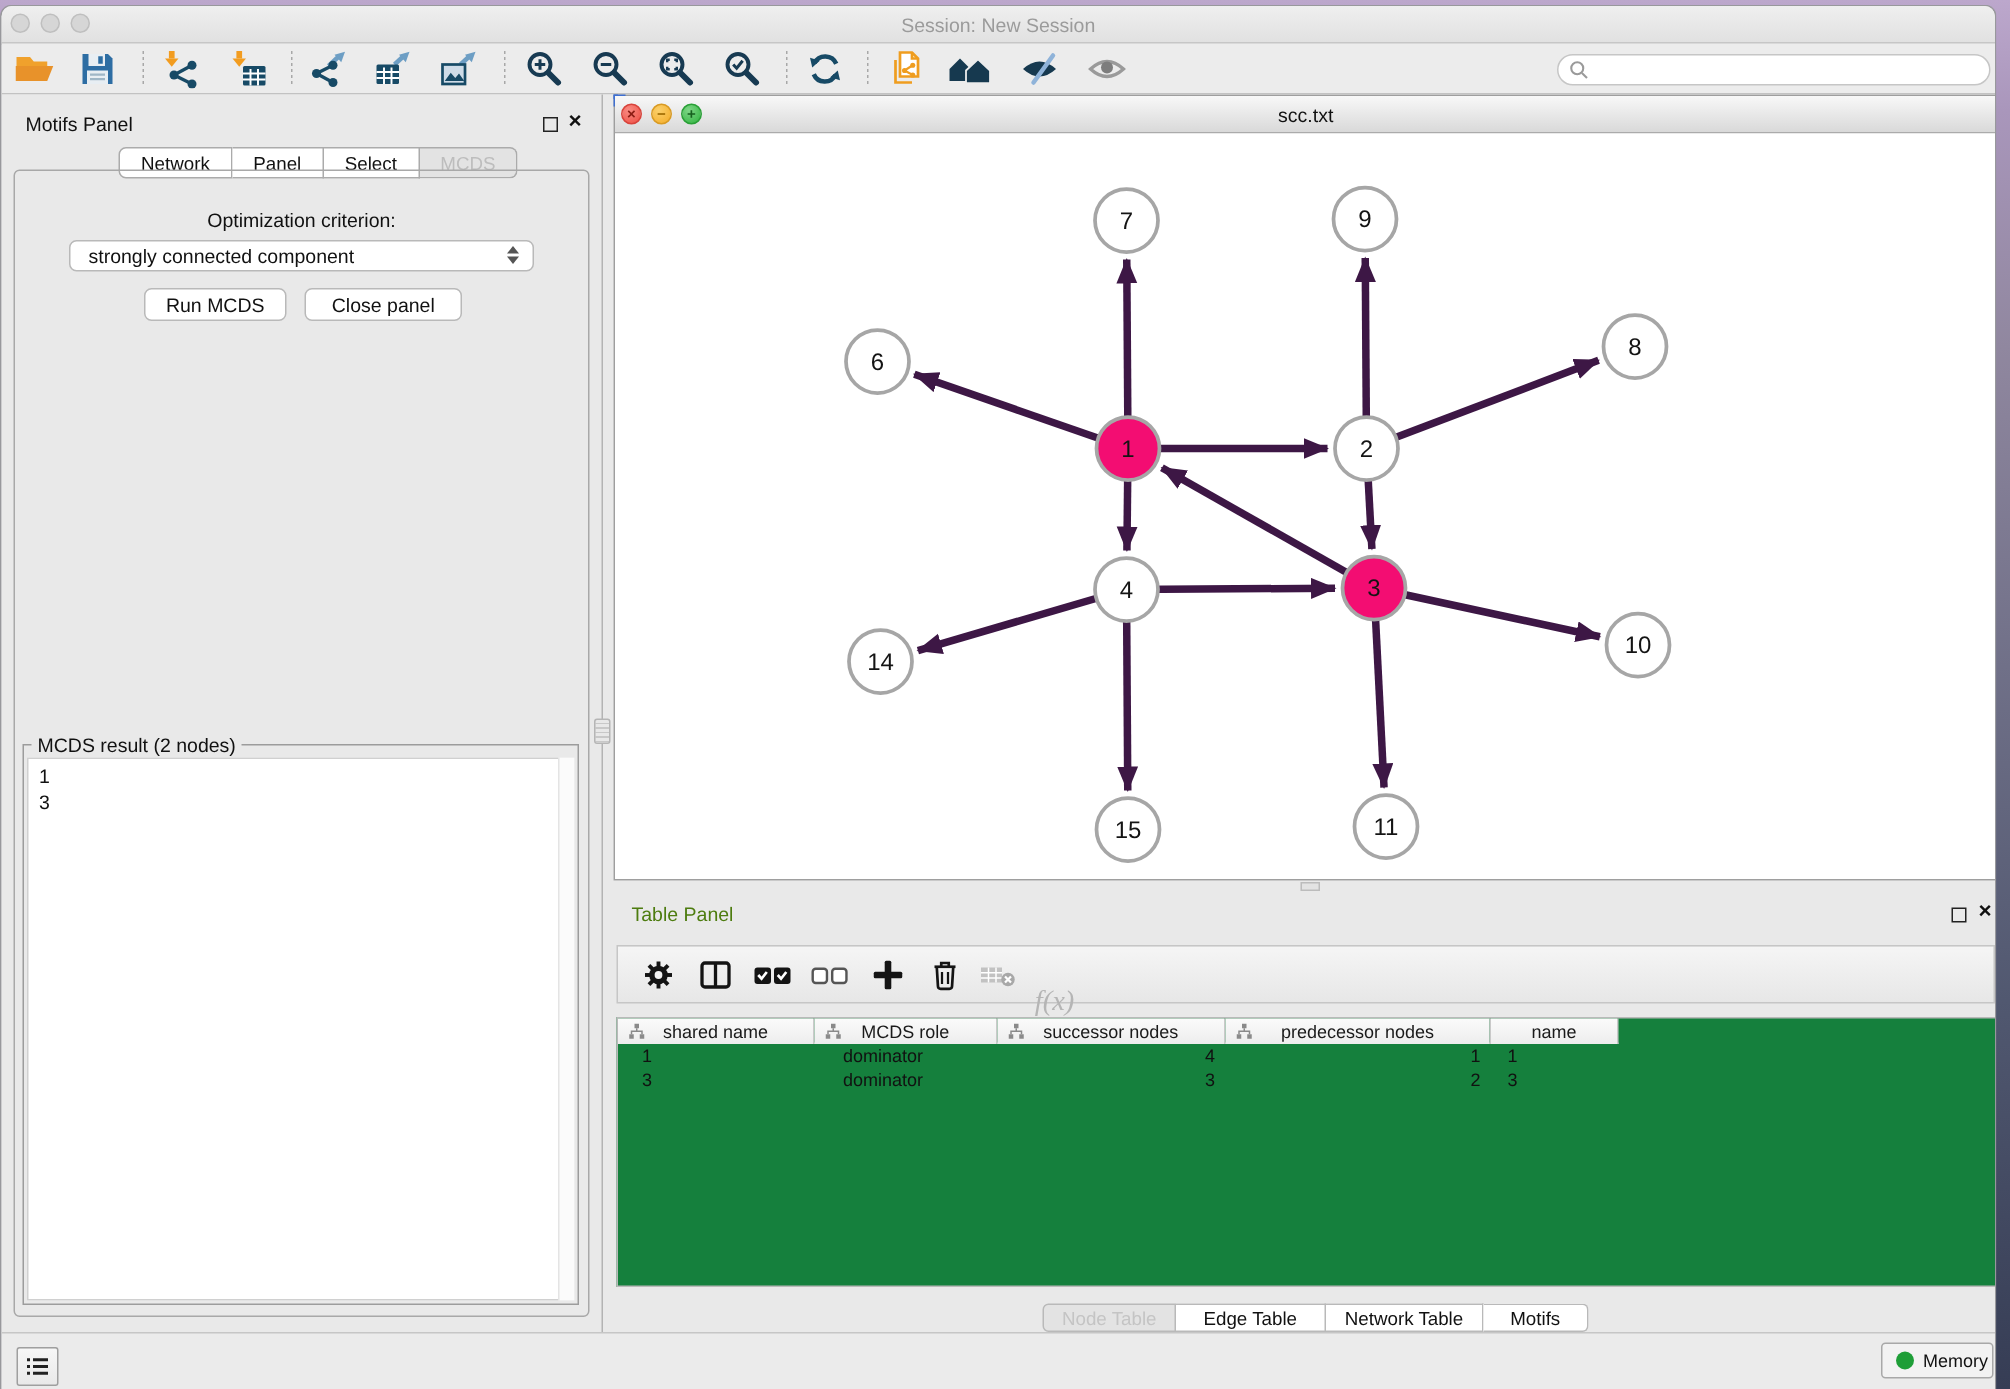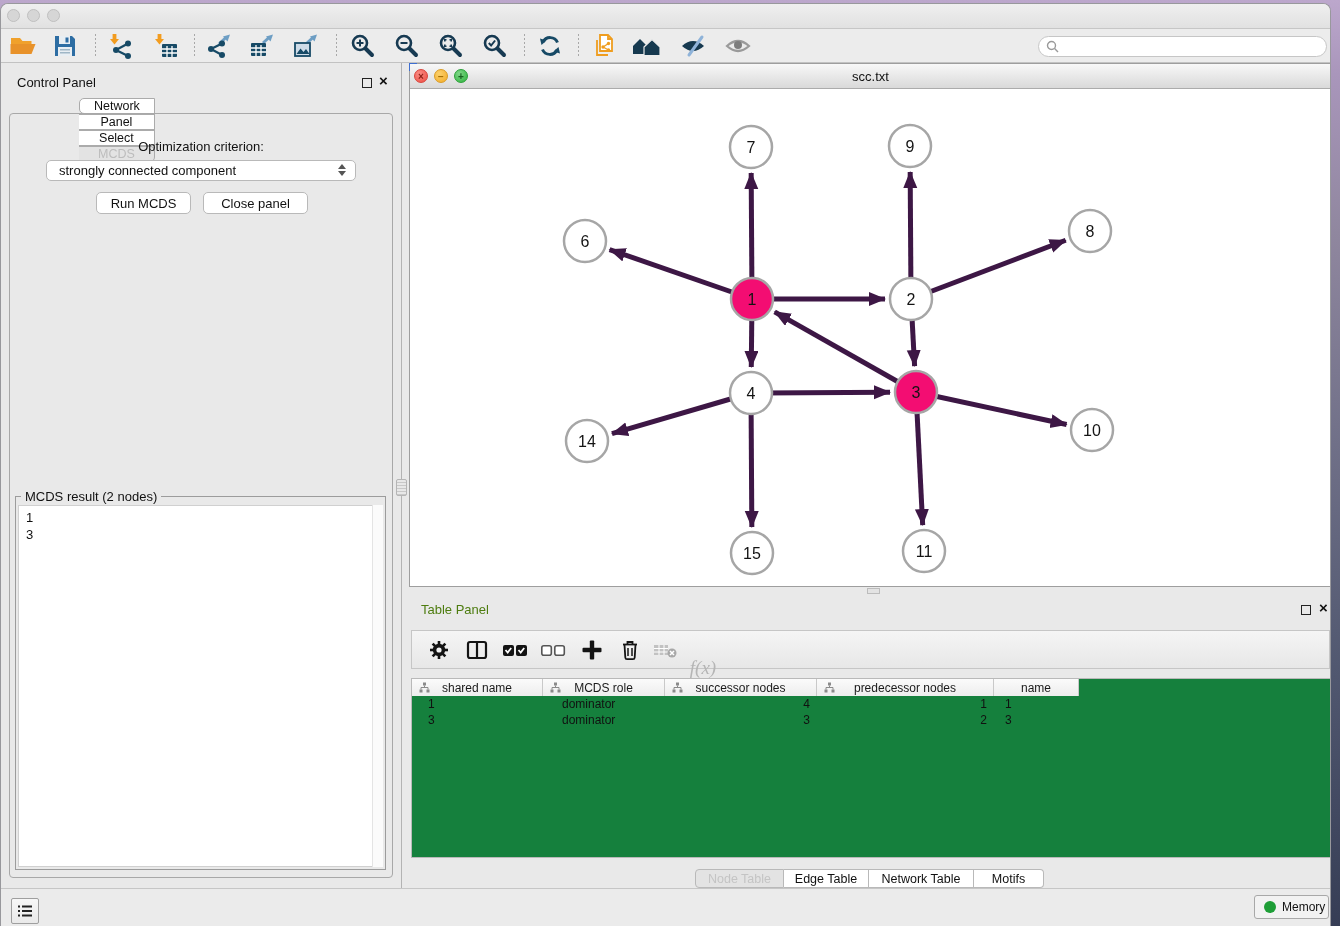--- a/index.html
+++ b/index.html
@@ -14,21 +14,21 @@
 .tbi{position:absolute;top:1px;width:34px;height:30px;display:flex;align-items:center;justify-content:center;}
 .sep{position:absolute;top:4px;width:1px;height:24px;background-image:linear-gradient(#a8a8a8 50%,transparent 50%);background-size:1px 4px;}
 .search{position:absolute;left:1037px;top:6px;width:289px;height:21px;background:#fff;border:1px solid #c6c6c6;border-radius:11px;display:flex;align-items:center;padding-left:7px;}
 .search input{border:none;outline:none;flex:1;font-size:12px;background:transparent;margin-left:4px;font-family:inherit;}
 .main{position:absolute;left:0;top:59px;width:100%;bottom:38px;background:#e9e9e9;}
 
 .cpanel{position:absolute;left:0;top:0;width:400px;height:100%;}
 .cp-title{position:absolute;left:16px;top:12px;font-size:13px;color:#111;}
 .float-ic{position:absolute;width:10px;height:10px;border:1.5px solid #222;top:15px;}
 .close-x{position:absolute;top:9px;font-size:15px;font-weight:bold;color:#111;}
-.ctabs{position:absolute;left:78px;top:35px;height:21px;display:flex;flex-direction:column;}
+.ctabs{position:absolute;left:78px;top:35px;height:21px;display:flex;}
 .ctab{height:21px;border:1px solid #ababab;border-left:none;background:#fff;font-size:12.5px;color:#111;display:flex;align-items:center;justify-content:center;padding:0 14px;}
 .ctab:first-child{border-left:1px solid #ababab;border-radius:5px 0 0 5px;}
 .ctab:last-child{border-radius:0 5px 5px 0;}
 .ctab.active{background:#e3e3e3;color:#bdbdbd;}
 .cp-box{position:absolute;left:8px;top:50px;width:384px;height:765px;border:1px solid #a8a8a8;border-radius:4px;}
 .opt-label{position:absolute;left:0;width:400px;top:76px;text-align:center;font-size:13px;color:#111;}
 .dropdown{position:absolute;left:45px;top:97px;width:310px;height:21px;background:#fff;border:1px solid #b9b9b9;border-radius:5px;font-size:13px;color:#111;display:flex;align-items:center;padding-left:12px;}
 .dd-ar{position:absolute;right:9px;top:3px;display:flex;flex-direction:column;gap:2px;}
 .dd-ar i{display:block;width:0;height:0;border-left:4px solid transparent;border-right:4px solid transparent;}
 .dd-up{border-bottom:5px solid #555;}
@@ -82,20 +82,21 @@
 .memtxt{font-size:12px;color:#111;margin-left:6px;}
 </style>
 </head>
 <body>
 
 <div class="window">
   <div class="titlebar">
     <span class="tl" style="left:6px"></span>
     <span class="tl" style="left:26px"></span>
     <span class="tl" style="left:46px"></span>
+    <div class="title">Session: New Session</div>
   </div>
 
   <div class="toolbar">
     <div class="tbi" style="left:5px">
       <svg width="28" height="24" viewBox="0 0 28 24">
           <path d="M2,4 h9 l2.5,3 h9 v3 H2 z" fill="#f0a12c"></path>
           <path d="M1.5,10 h25 l-4,10 h-21 z" fill="#e8922a"></path>
         </svg>
     </div>
     <div class="tbi" style="left:47px">
@@ -237,21 +238,21 @@
           <circle cx="5.5" cy="5.5" r="4" fill="none" stroke="#9a9a9a" stroke-width="1.4"></circle>
           <line x1="8.6" y1="8.6" x2="12" y2="12" stroke="#9a9a9a" stroke-width="1.4"></line>
         </svg>
       <input type="text" placeholder="" style="">
     </div>
   </div>
 
   <div class="main">
 
     <div class="cpanel">
-      <div class="cp-title">Control Panel</div>
+      <div class="cp-title">Motifs Panel</div>
       <span class="float-ic" style="left:361px"></span>
       <span class="close-x" style="left:378px">×</span>
       <div class="ctabs">
           <div class="ctab">Network</div>
           <div class="ctab">Panel</div>
           <div class="ctab">Select</div>
           <div class="ctab active">MCDS</div>
         </div>
       <div class="cp-box"></div>
       <div class="opt-label">Optimization criterion:</div>
@@ -462,21 +463,21 @@
               <div class="td td-l0" style="width: 131px;">3</div>
               <div class="td td-l1" style="width: 122px;">dominator</div>
               <div class="td td-r" style="width: 152px;">3</div>
               <div class="td td-r" style="width: 177px;">2</div>
               <div class="td td-l4" style="width: 85px;">3</div>
             </div>
           </div>
       </div>
       <div class="btabs">
           <div class="btab active" style="width: 89px;">Node Table</div>
-          <div class="btab" style="width: 85px;">Edge Table</div>
+          <div class="btab" style="width: 100px;">Edge Table</div>
           <div class="btab" style="width: 105px;">Network Table</div>
           <div class="btab" style="width: 70px;">Motifs</div>
         </div>
     </div>
   </div>
 
   <div class="statusbar">
     <div class="lbtn">
       <svg width="16" height="14" viewBox="0 0 16 14">
           <g fill="#222">

